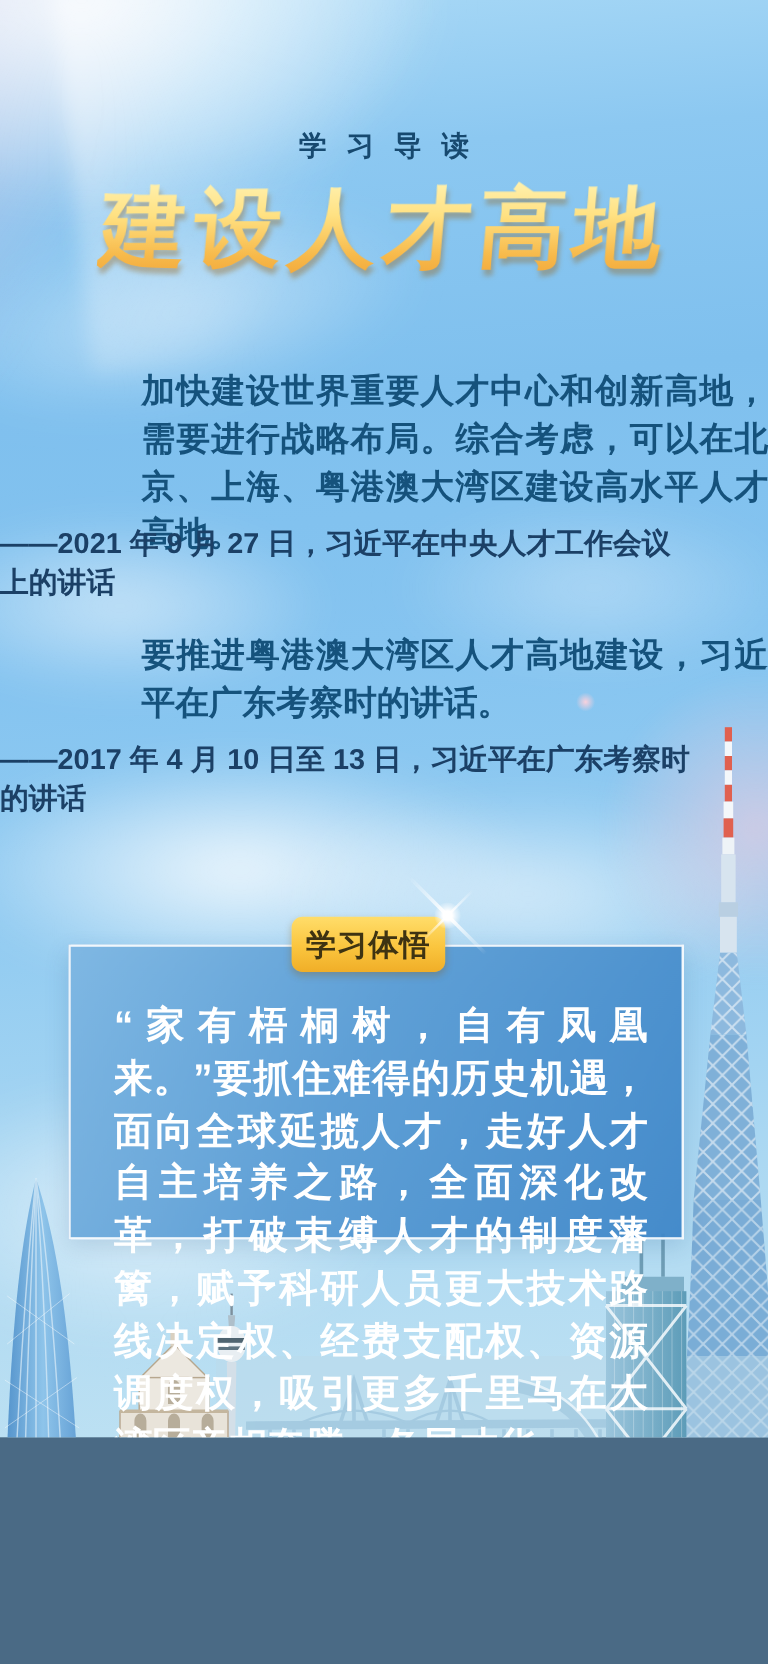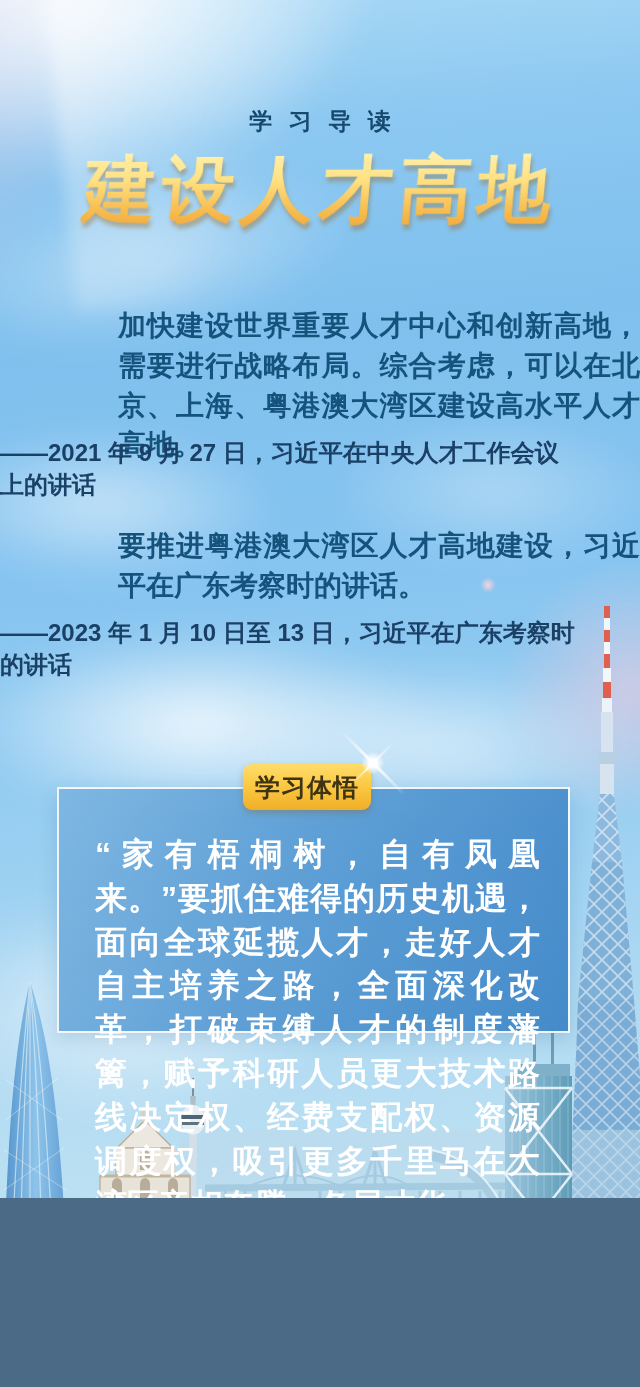--- a/index.html
+++ b/index.html
@@ -254,21 +254,21 @@
 
   <div class="kicker">学习导读</div>
   <div class="title-wrap">
     <span class="title">建设人才高地</span>
   </div>
 
   <div class="quote q1">加快建设世界重要人才中心和创新高地，需要进行战略布局。综合考虑，可以在北京、上海、粤港澳大湾区建设高水平人才高地。</div>
   <div class="attribution a1">——2021 年 9 月 27 日，习近平在中央人才工作会议上的讲话</div>
 
   <div class="quote q2">要推进粤港澳大湾区人才高地建设，习近平在广东考察时的讲话。</div>
-  <div class="attribution a2">——2023 年 1 月 10 日至 13 日，习近平在广东考察时的讲话</div>
+  <div class="attribution a2">——2017 年 4 月 10 日至 13 日，习近平在广东考察时的讲话</div>
 
   <div class="insight-card">
     <div class="insight-text">“家有梧桐树，自有凤凰来。”要抓住难得的历史机遇，面向全球延揽人才，走好人才自主培养之路，全面深化改革，打破束缚人才的制度藩篱，赋予科研人员更大技术路线决定权、经费支配权、资源调度权，吸引更多千里马在大湾区竞相奔腾、各展才华。</div>
   </div>
   <div class="insight-badge">学习体悟</div>
   <div class="sparkle sp1">
       <span class="core"></span>
     </div>
 
   <div class="brand">南方日报</div>

